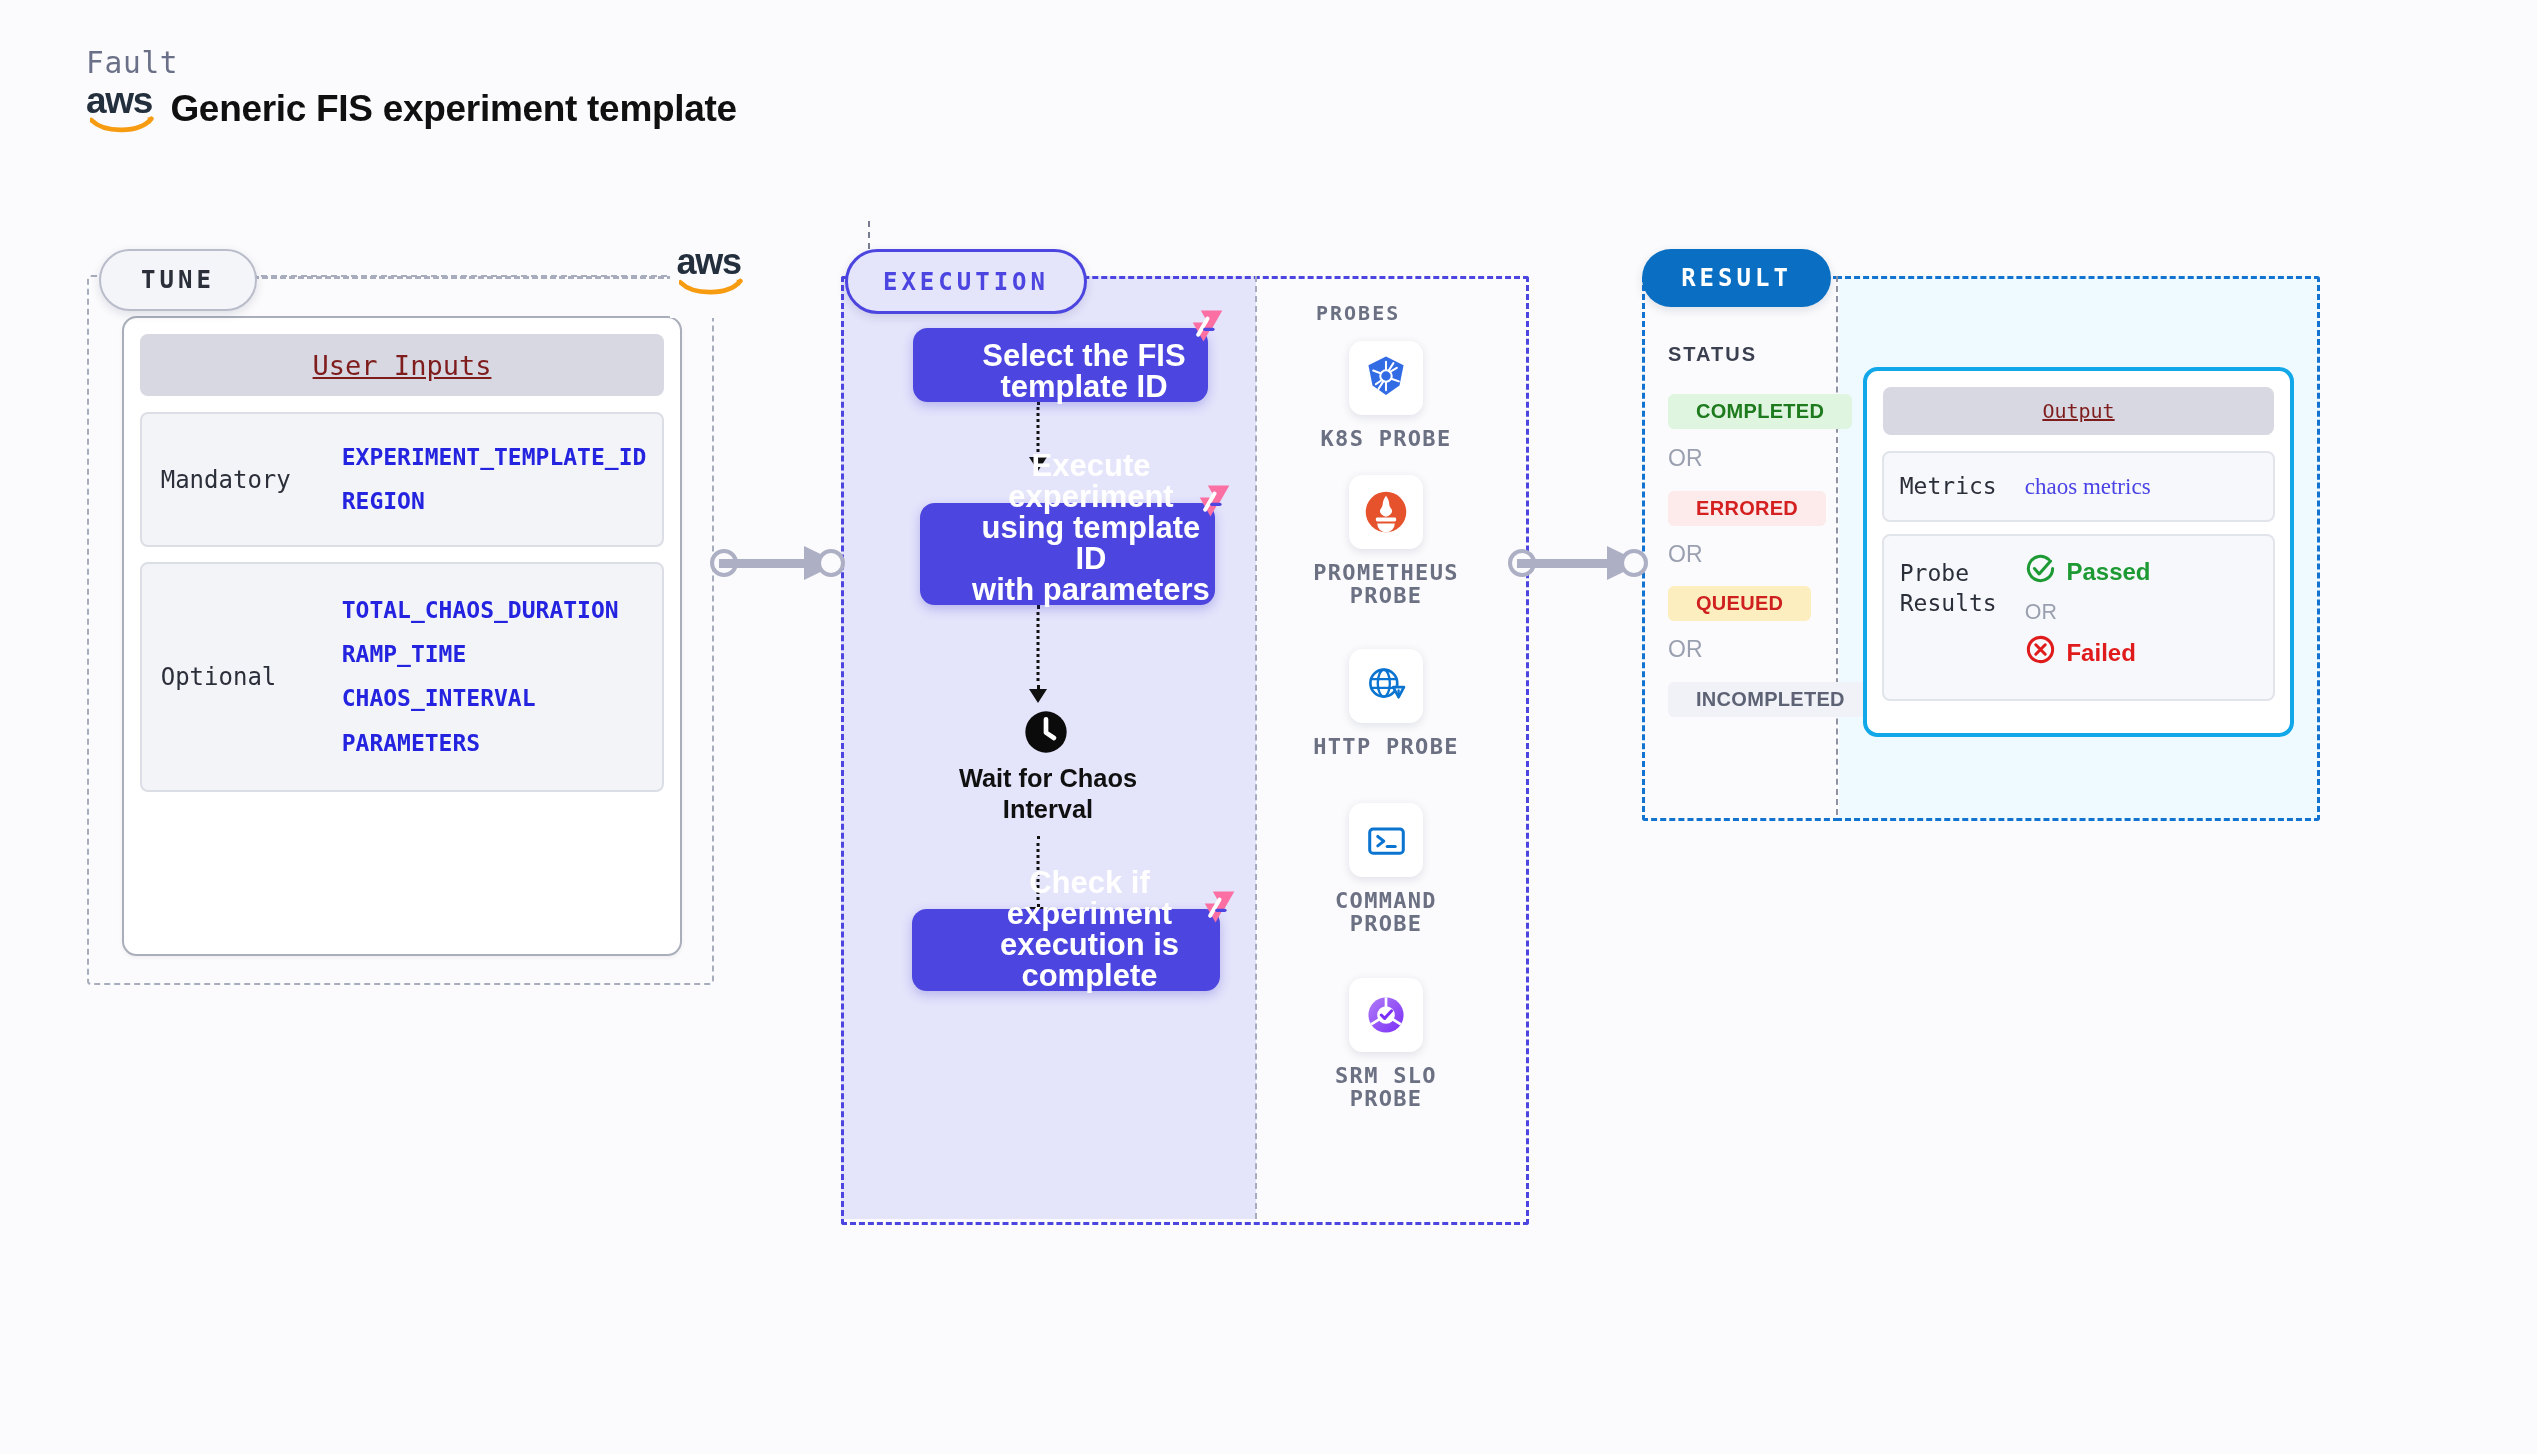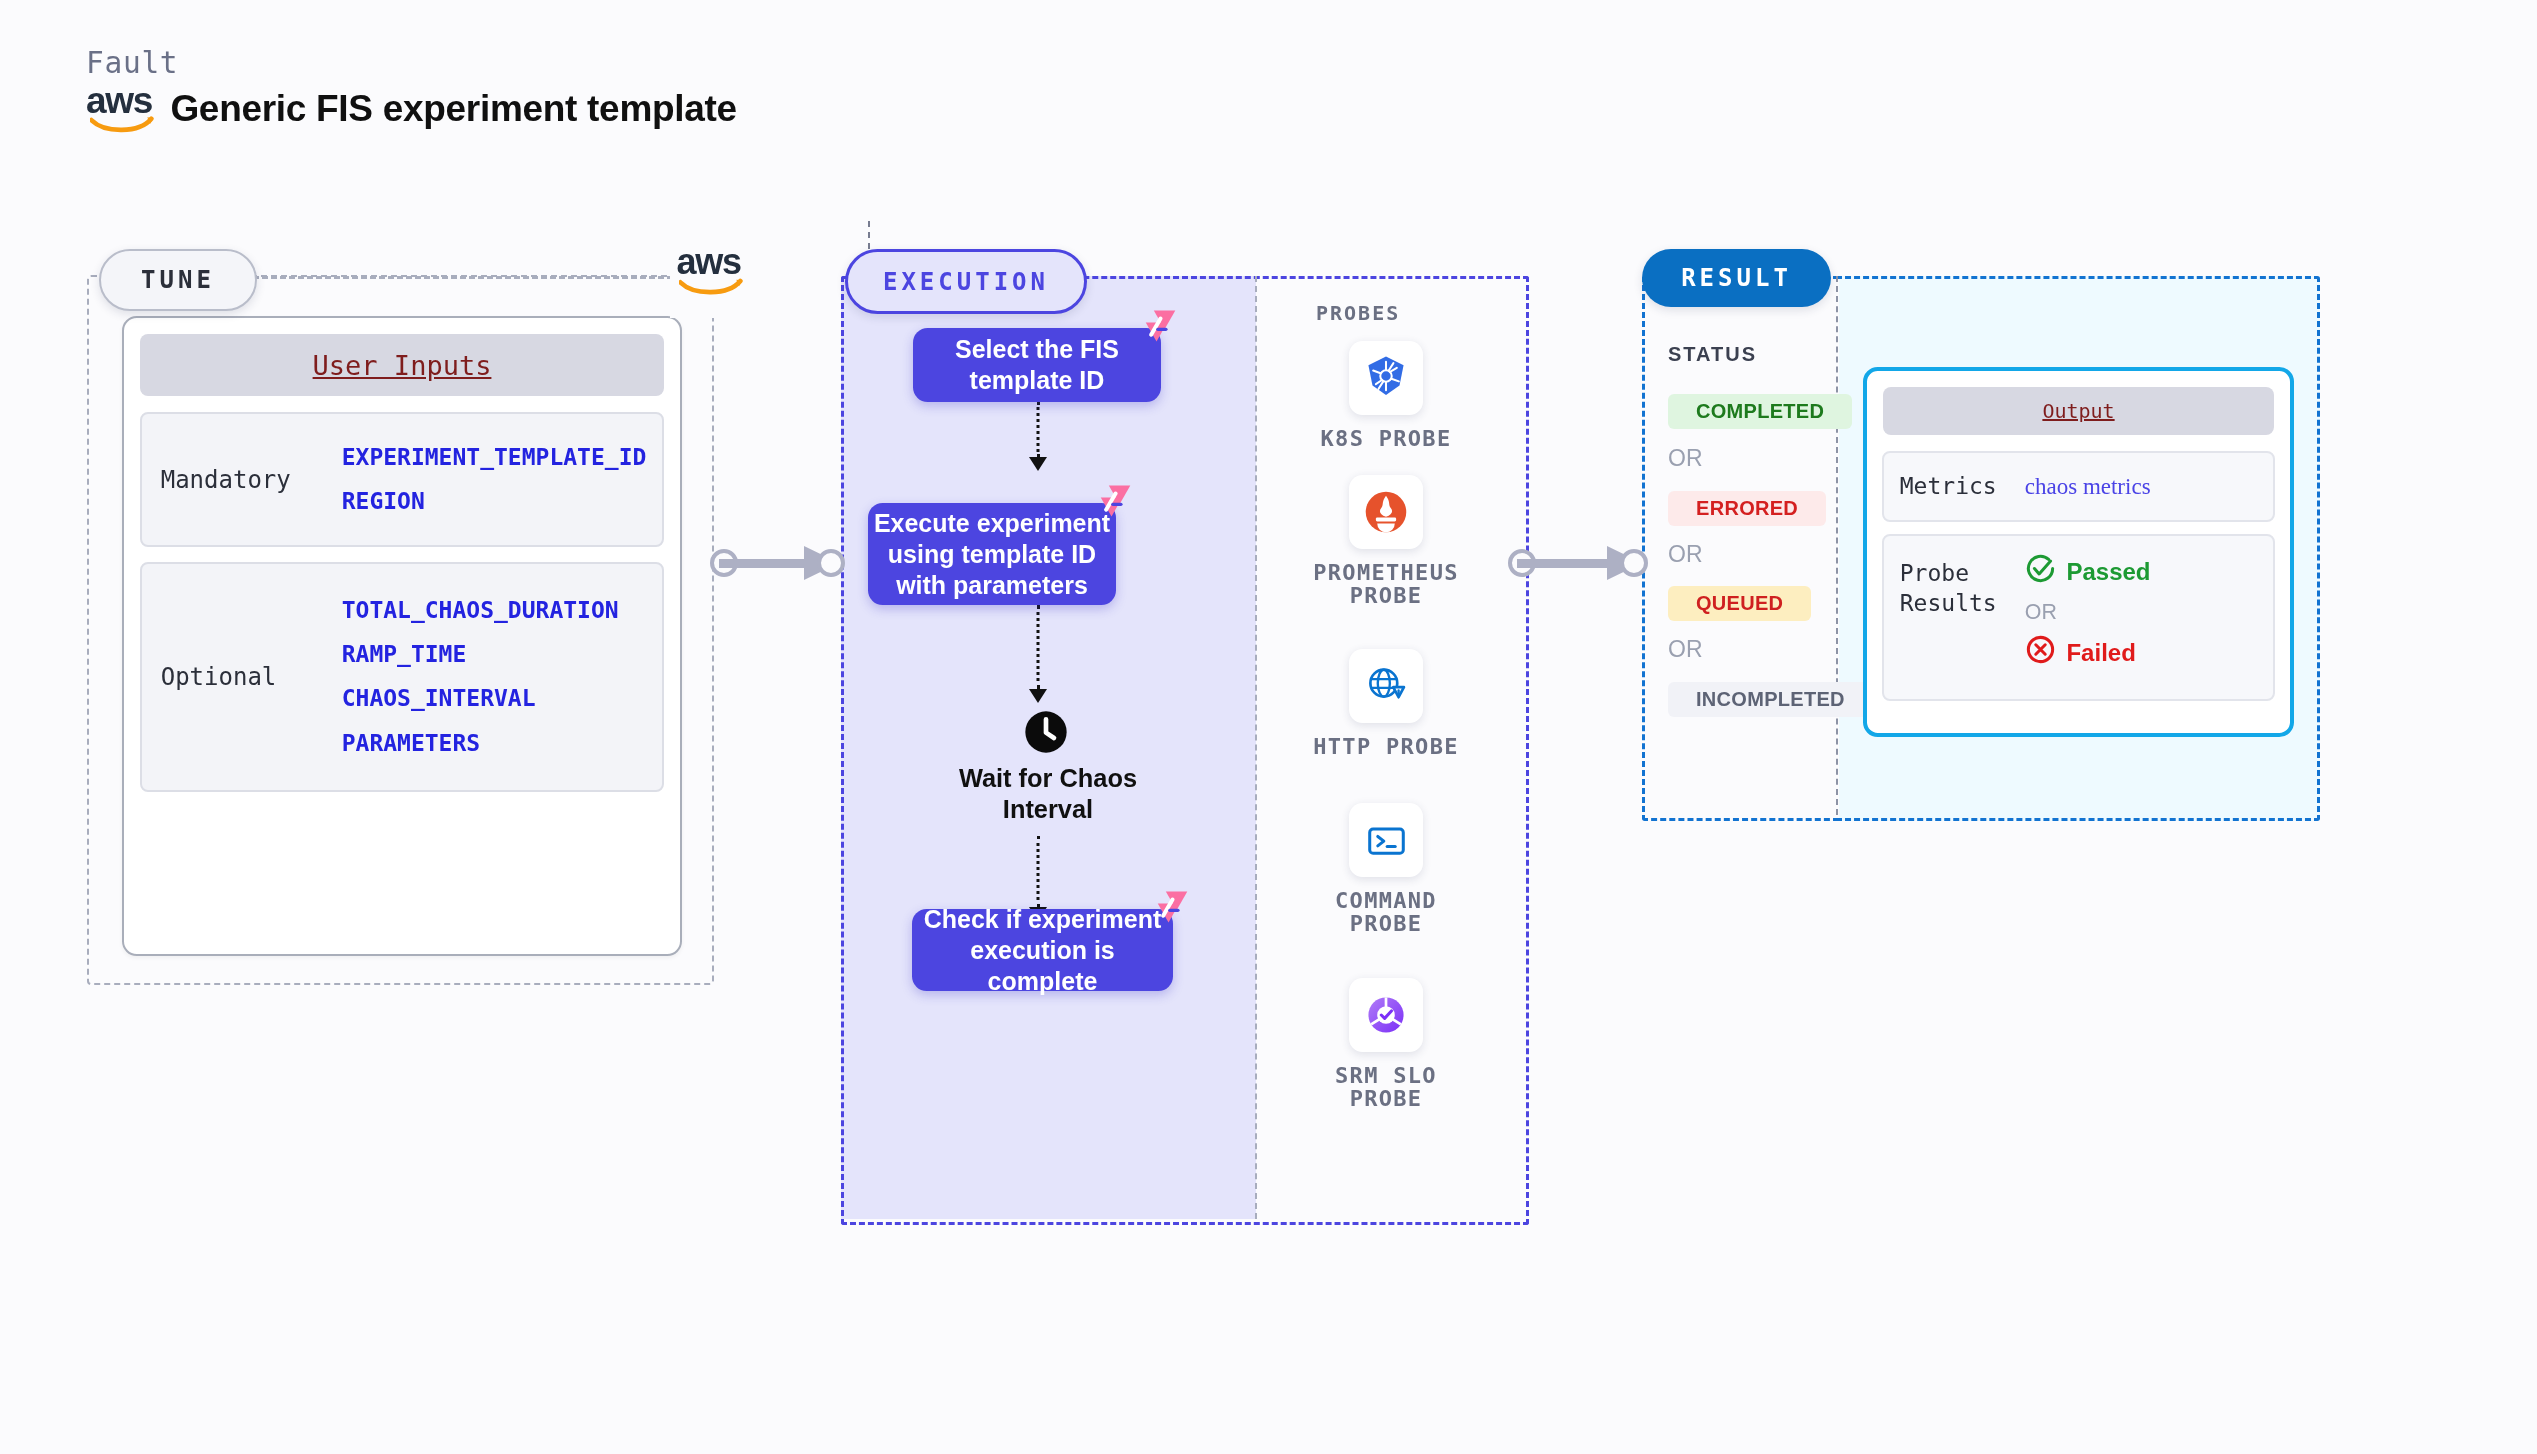--- a/index.html
+++ b/index.html
@@ -94,23 +94,23 @@
   #exec-tick{position:absolute;left:868px;top:221px;width:0;height:28px;
     border-left:2px dashed #777c90;z-index:3;}
   #probes-label{
     position:absolute;left:1316px;top:301px;
     font-family:"DejaVu Sans Mono",monospace;font-size:20px;font-weight:700;
     letter-spacing:2px;color:#6b7083;
   }
 
   .flowbox{
     position:absolute;background:#4c45e0;border-radius:14.7px;
-    display:flex;align-items:center;justify-content:center;text-align:center;
-    color:#fff;font-weight:700;font-size:25px;line-height:31px;
-    box-shadow:0 4px 10.7px rgba(60,55,200,.28);z-index:4;
+    display:flex;align-items:flex-end;justify-content:center;text-align:center;
+    color:#fff;font-weight:700;font-size:31px;line-height:31px;
+    box-shadow:0 4px 10.7px rgba(60,55,200,.28);z-index:4;padding-left:47px;
   }
   .corner-badge{position:absolute;right:-17.4px;top:-19px;width:47px;height:42px;z-index:5;}
 
   .flowarrow{position:absolute;z-index:3;}
   .flowarrow .stem{position:absolute;left:50%;transform:translateX(-50%);
     width:0;border-left:3.3px dotted #111;}
   .flowarrow .tip{position:absolute;left:50%;transform:translateX(-50%);
     width:0;height:0;border-left:9.4px solid transparent;border-right:9.4px solid transparent;
     border-top:14.7px solid #111;}
 
@@ -250,21 +250,21 @@
       <path d="M52 30 L40 30" stroke="#4c45e0" stroke-width="5" stroke-linecap="round"></path>
     </svg>
   </span>
 </div>
 
 <div class="flowarrow" style="left:1037px;top:402px;width:2.7px;height:70px;">
   <div class="stem" style="top:0;height:55px;"></div>
   <div class="tip" style="top:55px;"></div>
 </div>
 
-<div class="flowbox" style="left:868px;top:503px;width:248px;height:102px;">
+<div class="flowbox" style="left:920px;top:503px;width:248px;height:102px;">
   <span style="white-space:pre-line;">Execute experiment
 using template ID
 with parameters</span>
   <span class="corner-badge">
     <svg width="47" height="42" viewBox="0 0 70 62">
       <path d="M34 2 L66 2 L50 30 Z" fill="#fb6fa2"></path>
       <path d="M22 20 L54 20 L38 48 Z" fill="#fb6fa2"></path>
       <path d="M44 14 L30 38" stroke="#fff" stroke-width="6" stroke-linecap="round"></path>
       <path d="M52 30 L40 30" stroke="#4c45e0" stroke-width="5" stroke-linecap="round"></path>
     </svg>

